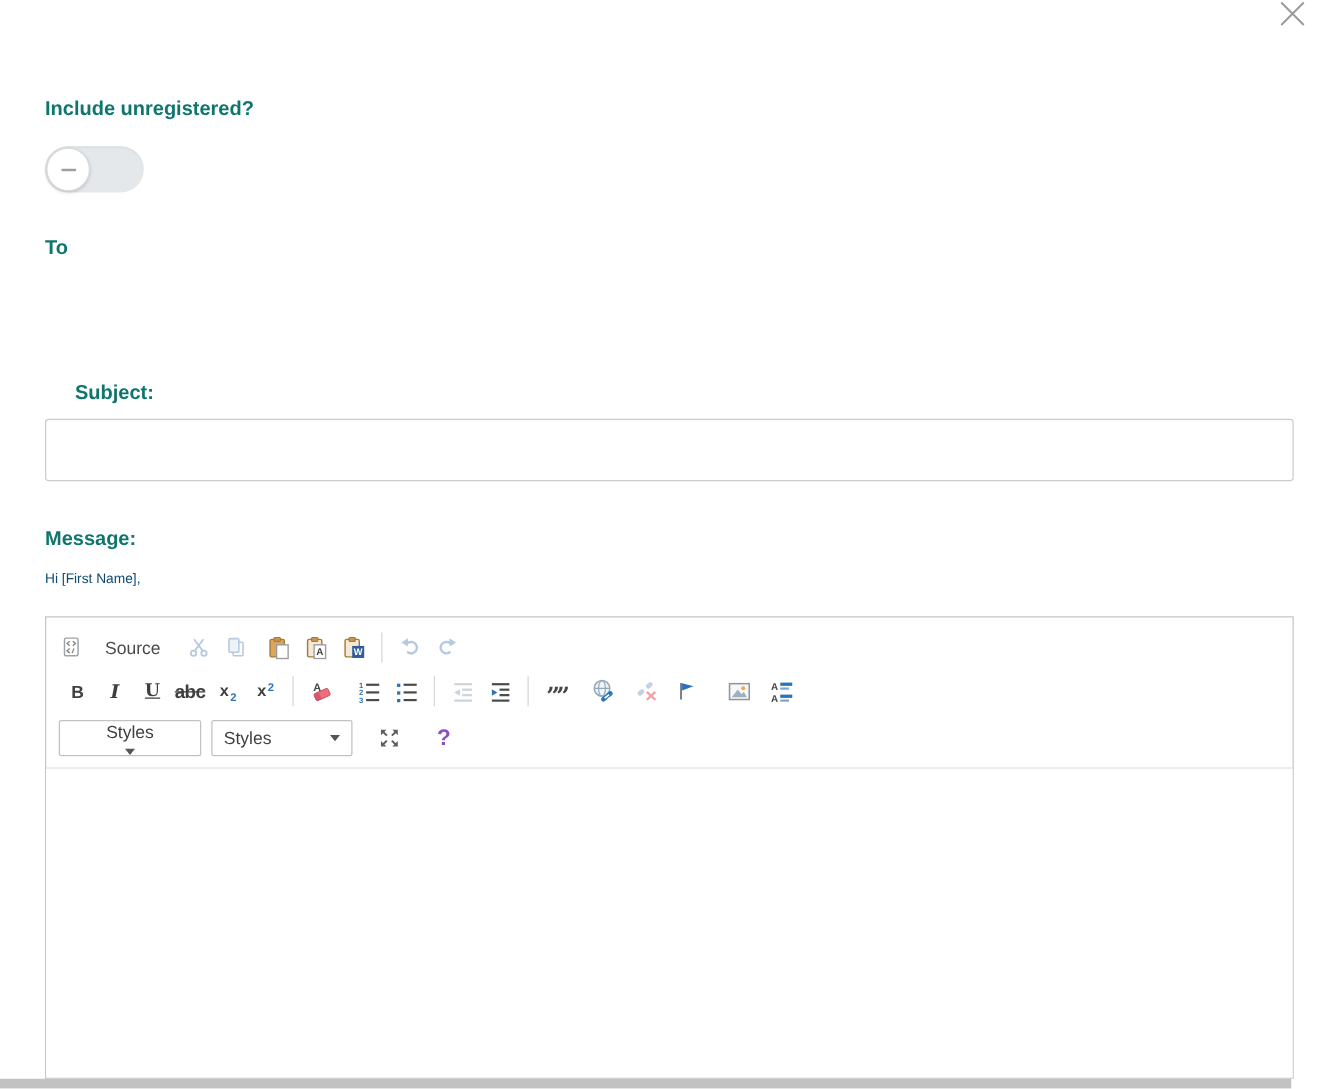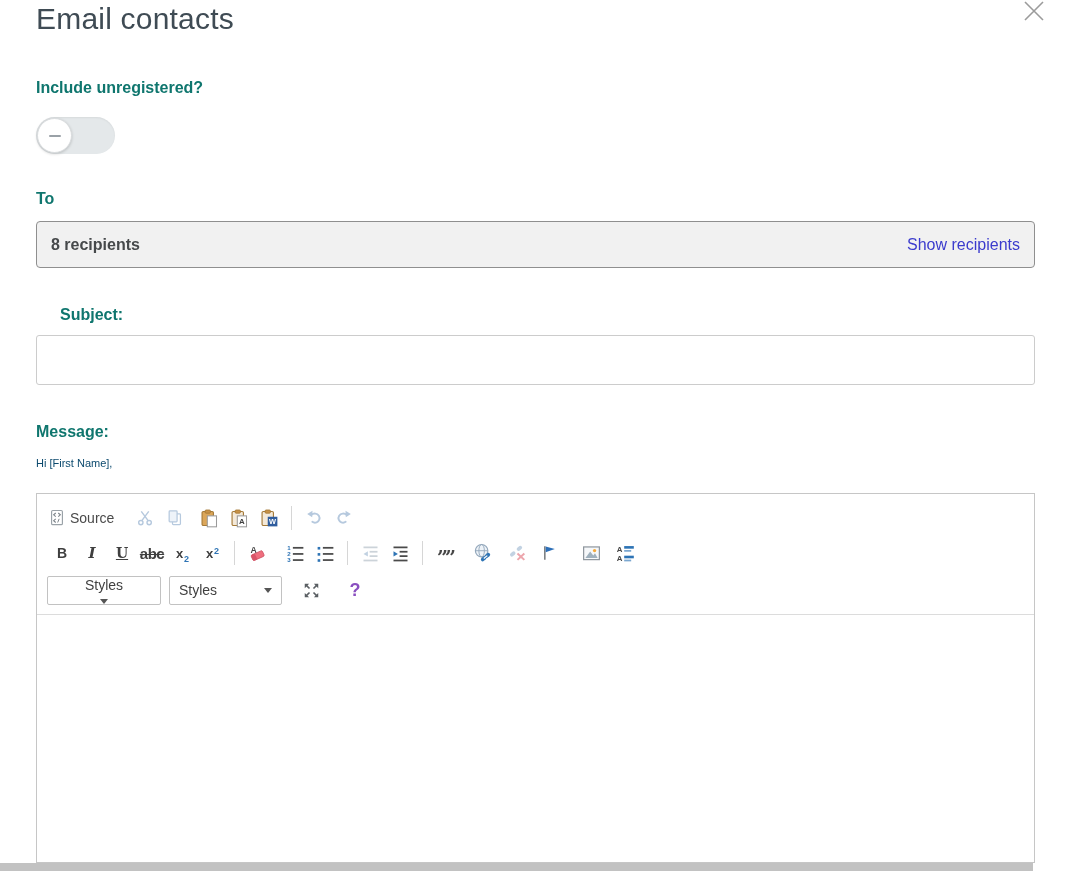--- a/index.html
+++ b/index.html
@@ -41,21 +41,21 @@
   .tb-row2 { top:44px; }
   .tb-row3 { top:81px; }
   .tb-sep-line { position:absolute; left:0; right:0; top:120px; border-top:1px solid #dcdcdc; }
   .editor-content { position:absolute; left:0; right:0; top:121px; bottom:0; background:#fff; cursor:text; }
 
   .tbtn { min-width:26px; height:26px; display:flex; align-items:center; justify-content:center;
           margin:0 2px; border-radius:2px; cursor:pointer; }
   .tbtn.disabled { cursor:default; }
   .vsep { width:1px; height:24px; background:#d6d6d6; margin:0 7px; }
 
-  .src-btn { display:flex; align-items:center; gap:3px; margin-right:16px; cursor:pointer; }
+  .src-btn { display:flex; align-items:center; gap:17px; margin-right:16px; cursor:pointer; }
   .src-label { font-size:14px; color:#4a4a4a; }
 
   .glyph-b { font-size:14px; font-weight:700; color:#3f3f3f; }
   .glyph-i { font-family:"DejaVu Serif",serif; font-style:italic; font-weight:600; font-size:15px; color:#3f3f3f; }
   .glyph-u { font-family:"DejaVu Serif",serif; font-weight:600; font-size:14px; color:#3f3f3f; text-decoration:underline; }
   .glyph-strike { font-size:15px; font-weight:700; color:#3f3f3f; text-decoration:line-through; letter-spacing:-0.5px; }
   .glyph-x { font-size:13px; font-weight:700; color:#3f3f3f; }
   .glyph-digit-sub { font-size:9px; font-weight:700; color:#2e74b5; position:relative; top:4px; left:1px; }
   .glyph-digit-sup { font-size:9px; font-weight:700; color:#2e74b5; position:relative; top:-4px; left:1px; }
   .glyph-quote { font-family:"DejaVu Serif",serif; font-size:19px; font-weight:700; color:#474747; letter-spacing:-3px; line-height:10px; padding-top:8px; }
@@ -73,42 +73,37 @@
 
   .hscrollbar { position:absolute; left:0; top:863px; width:1033px; height:8px; background:#c2c2c2; cursor:pointer; }
 
   svg { display:block; }
 </style>
 </head>
 <body>
 
 <div class="page">
 
-  <h1 class="title">Email contacts</h1>
 
   <div class="close-btn">
     <svg width="40" height="40" viewBox="0 0 40 40">
       <path d="M11 11 L29 29 M29 11 L11 29" stroke="#9b9b9b" stroke-width="1.6" fill="none"></path>
     </svg>
   </div>
 
   <div class="bold-label" style="top:79px;">Include unregistered?</div>
 
   <div class="toggle">
     <div class="knob">
       <div class="knob-dash"></div>
     </div>
   </div>
 
   <div class="bold-label" style="top:190px;">To</div>
 
-  <div class="recipients-bar">
-    <span class="recipients-count">8 recipients</span>
-    <a class="show-link">Show recipients</a>
-  </div>
 
   <div class="bold-label" style="top:306px;margin-left:24px;">Subject:</div>
   <input class="subject-input" type="text" value="" style="">
 
   <div class="bold-label" style="top:423px;">Message:</div>
   <div class="greeting">Hi [First Name],</div>
 
   <div class="editor">
 
     <div class="tb-row tb-row1">

